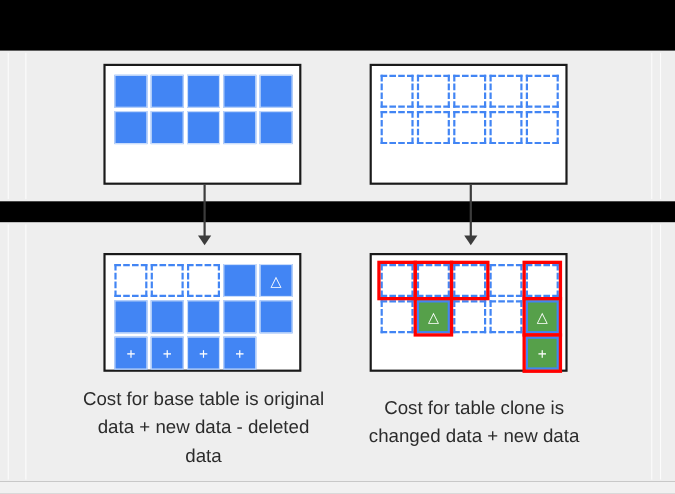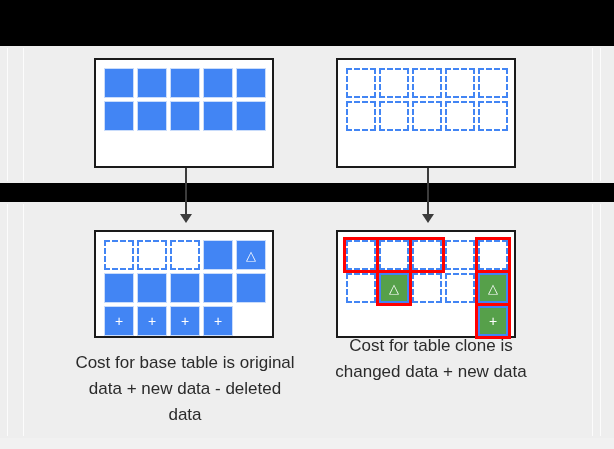--- a/index.html
+++ b/index.html
@@ -137,21 +137,21 @@
   
   .caption {
     position: absolute;
     text-align: center;
     color: #2b2b2b;
     font-size: 17px;
     line-height: 26px;
     font-family: "Liberation Sans", sans-serif;
   }
   .caption-left  { left: 74px;  top: 350px; width: 222px; }
-  .caption-right { left: 330px; top: 333px; width: 202px; }
+  .caption-right { left: 330px; top: 358px; width: 202px; }
 </style>
 </head>
 <body>
 
 <div class="page">
 
   <div class="band band-top"></div>
   <div class="band band-bottom"></div>
   <div class="band-footer"></div>
 

